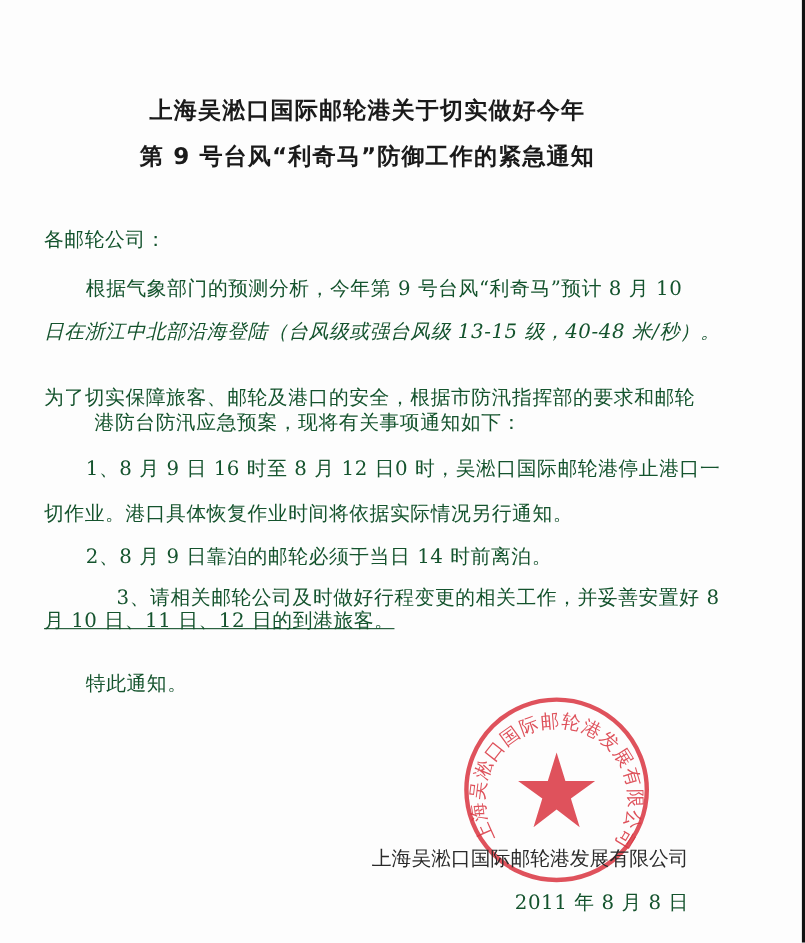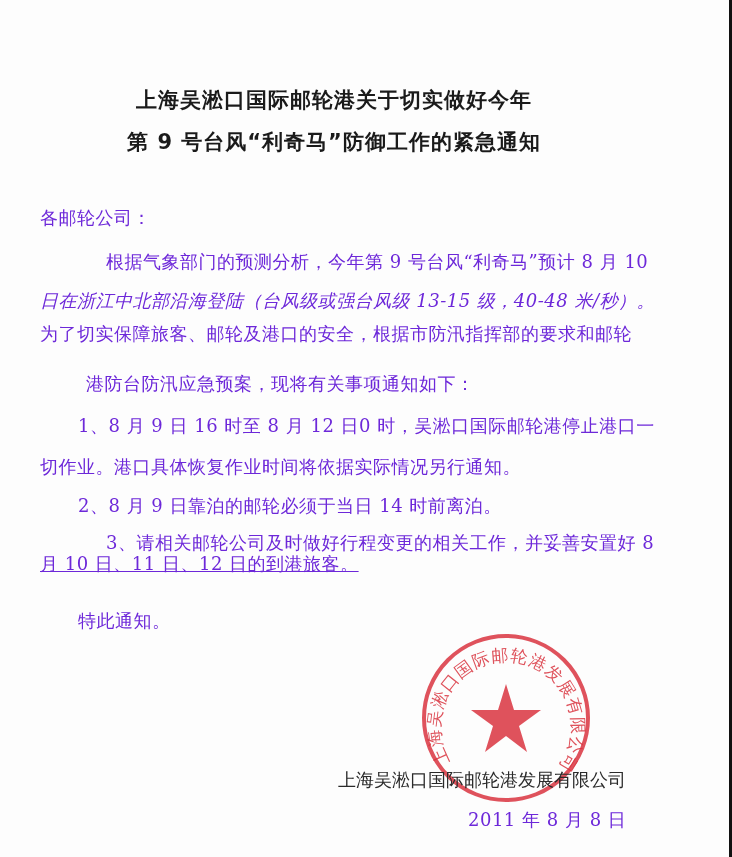--- a/index.html
+++ b/index.html
@@ -8,42 +8,42 @@
       background: #fdfdfd; color: #222;
       font-family: "DejaVu Serif", "Liberation Serif", serif;
     }
     .edge { position: absolute; right: 0; top: 0; width: 3px; height: 857px; background: #111; }
     .title {
       position: absolute; left: 0; width: 668px; text-align: center;
       font-family: "DejaVu Sans", "Liberation Sans", sans-serif;
       font-weight: bold; font-size: 21px; color: #1a1a1a; letter-spacing: 1px;
     }
     .line {
-      position: absolute; font-size: 18px; color: #6d28d9; white-space: nowrap;
+      position: absolute; font-size: 18px; color: #14532d; white-space: nowrap;
       letter-spacing: 0.5px;
     }
     .stamp { position: absolute; left: 420px; top: 632px; width: 172px; height: 172px; }
     .sig {
       position: absolute; font-size: 18px; color: #2a2a2a; white-space: nowrap;
       font-family: "DejaVu Sans", "Liberation Sans", sans-serif;
     }
   </style>
 </head>
 <body>
 
 <div class="edge"></div>
 
 <div class="title" style="top:86px;">上海吴淞口国际邮轮港关于切实做好今年</div>
 <div class="title" style="top:128px;">第 9 号台风“利奇马”防御工作的紧急通知</div>
 
 <div class="line" style="left:40px; top:206px;">各邮轮公司：</div>
 
-<div class="line" style="left:78px; top:250px;margin-left:28px;">根据气象部门的预测分析，今年第 9 号台风“利奇马”预计 8 月 10</div>
+<div class="line" style="left:78px; top:250px;">根据气象部门的预测分析，今年第 9 号台风“利奇马”预计 8 月 10</div>
 <div class="line" style="left:40px; top:289px;font-style:italic;">日在浙江中北部沿海登陆（台风级或强台风级 13-15 级，40-48 米/秒）。</div>
-<div class="line" style="left:40px; top:322px;">为了切实保障旅客、邮轮及港口的安全，根据市防汛指挥部的要求和邮轮</div>
+<div class="line" style="left:40px; top:349px;">为了切实保障旅客、邮轮及港口的安全，根据市防汛指挥部的要求和邮轮</div>
 <div class="line" style="left:40px; top:372px;margin-left:46px;">港防台防汛应急预案，现将有关事项通知如下：</div>
 <div class="line" style="left:78px; top:414px;text-align:center;">1、8 月 9 日 16 时至 8 月 12 日0 时，吴淞口国际邮轮港停止港口一</div>
 <div class="line" style="left:40px; top:455px;">切作业。港口具体恢复作业时间将依据实际情况另行通知。</div>
 <div class="line" style="left:78px; top:494px;">2、8 月 9 日靠泊的邮轮必须于当日 14 时前离泊。</div>
 <div class="line" style="left:78px; top:531px;margin-left:28px;">3、请相关邮轮公司及时做好行程变更的相关工作，并妥善安置好 8</div>
 <div class="line" style="left:40px; top:552px;text-decoration:underline;">月 10 日、11 日、12 日的到港旅客。</div>
 <div class="line" style="left:78px; top:609px;">特此通知。</div>
 
 <svg class="stamp" viewBox="0 0 172 172">
   <defs>

